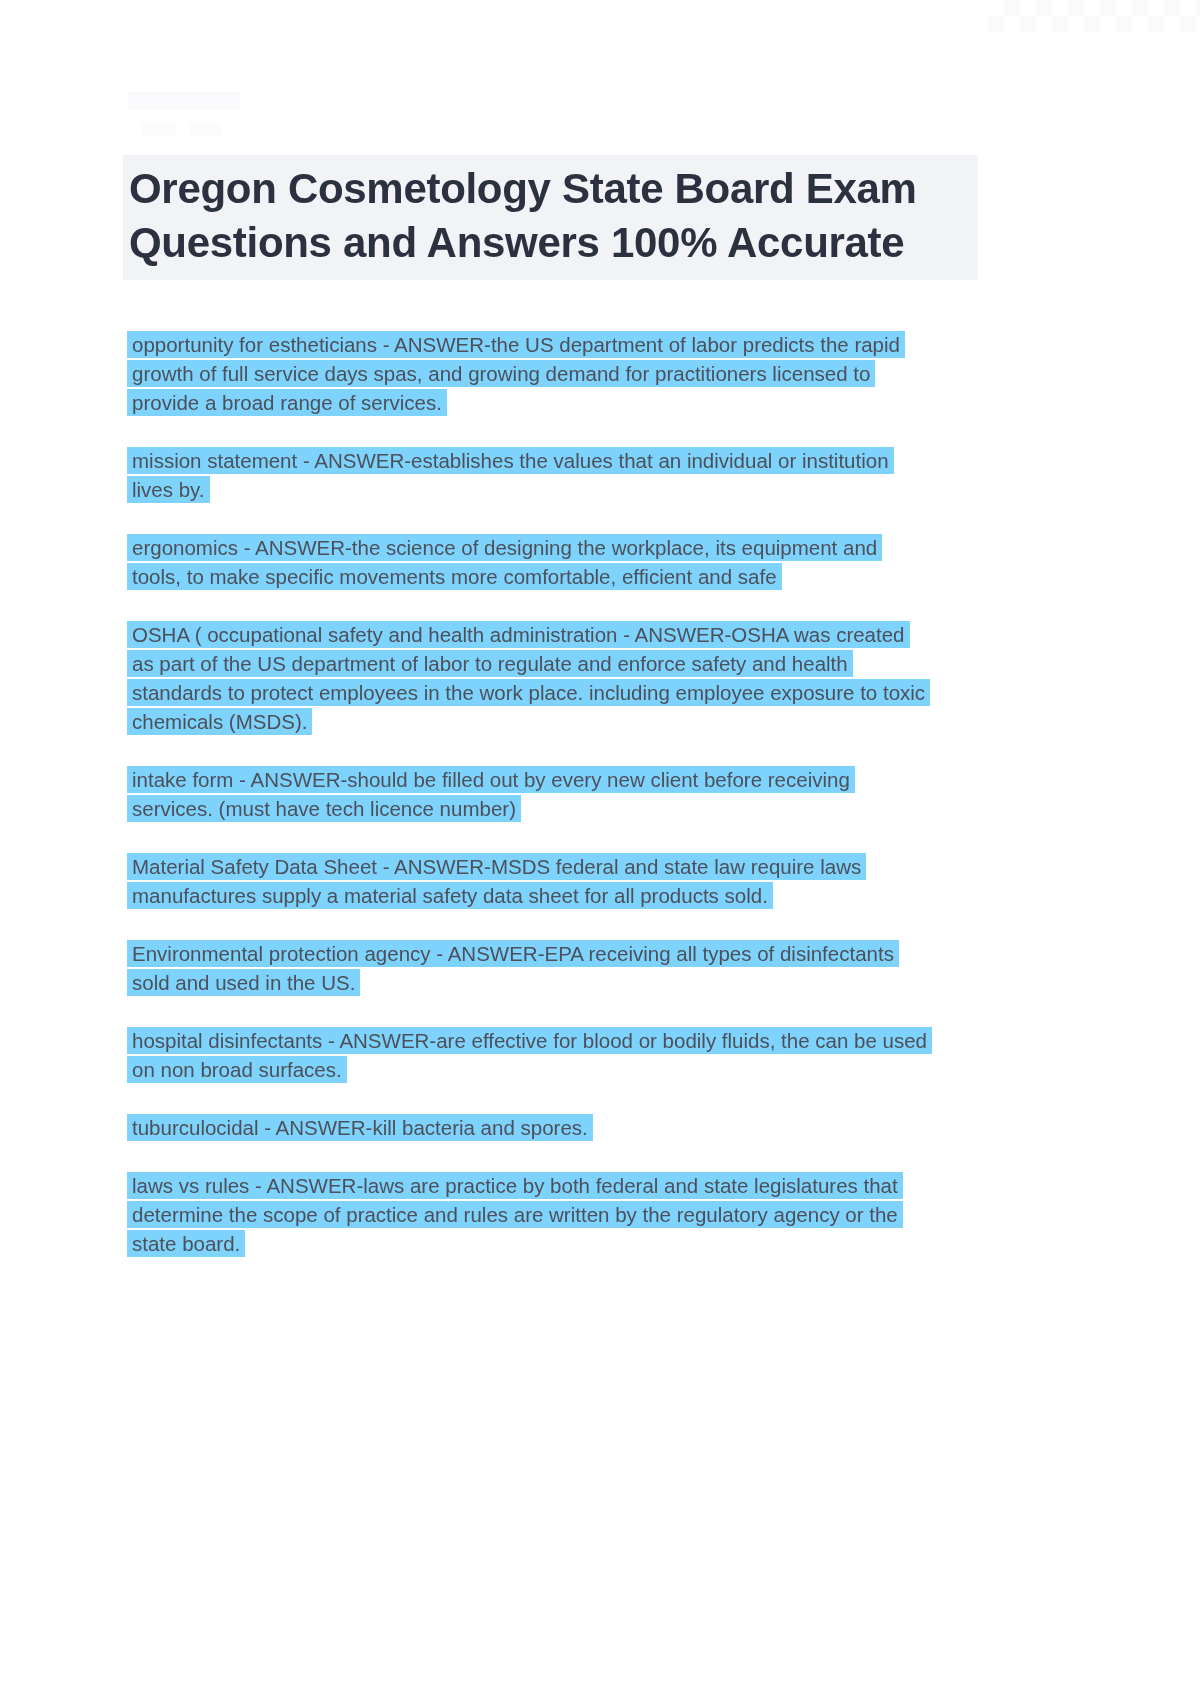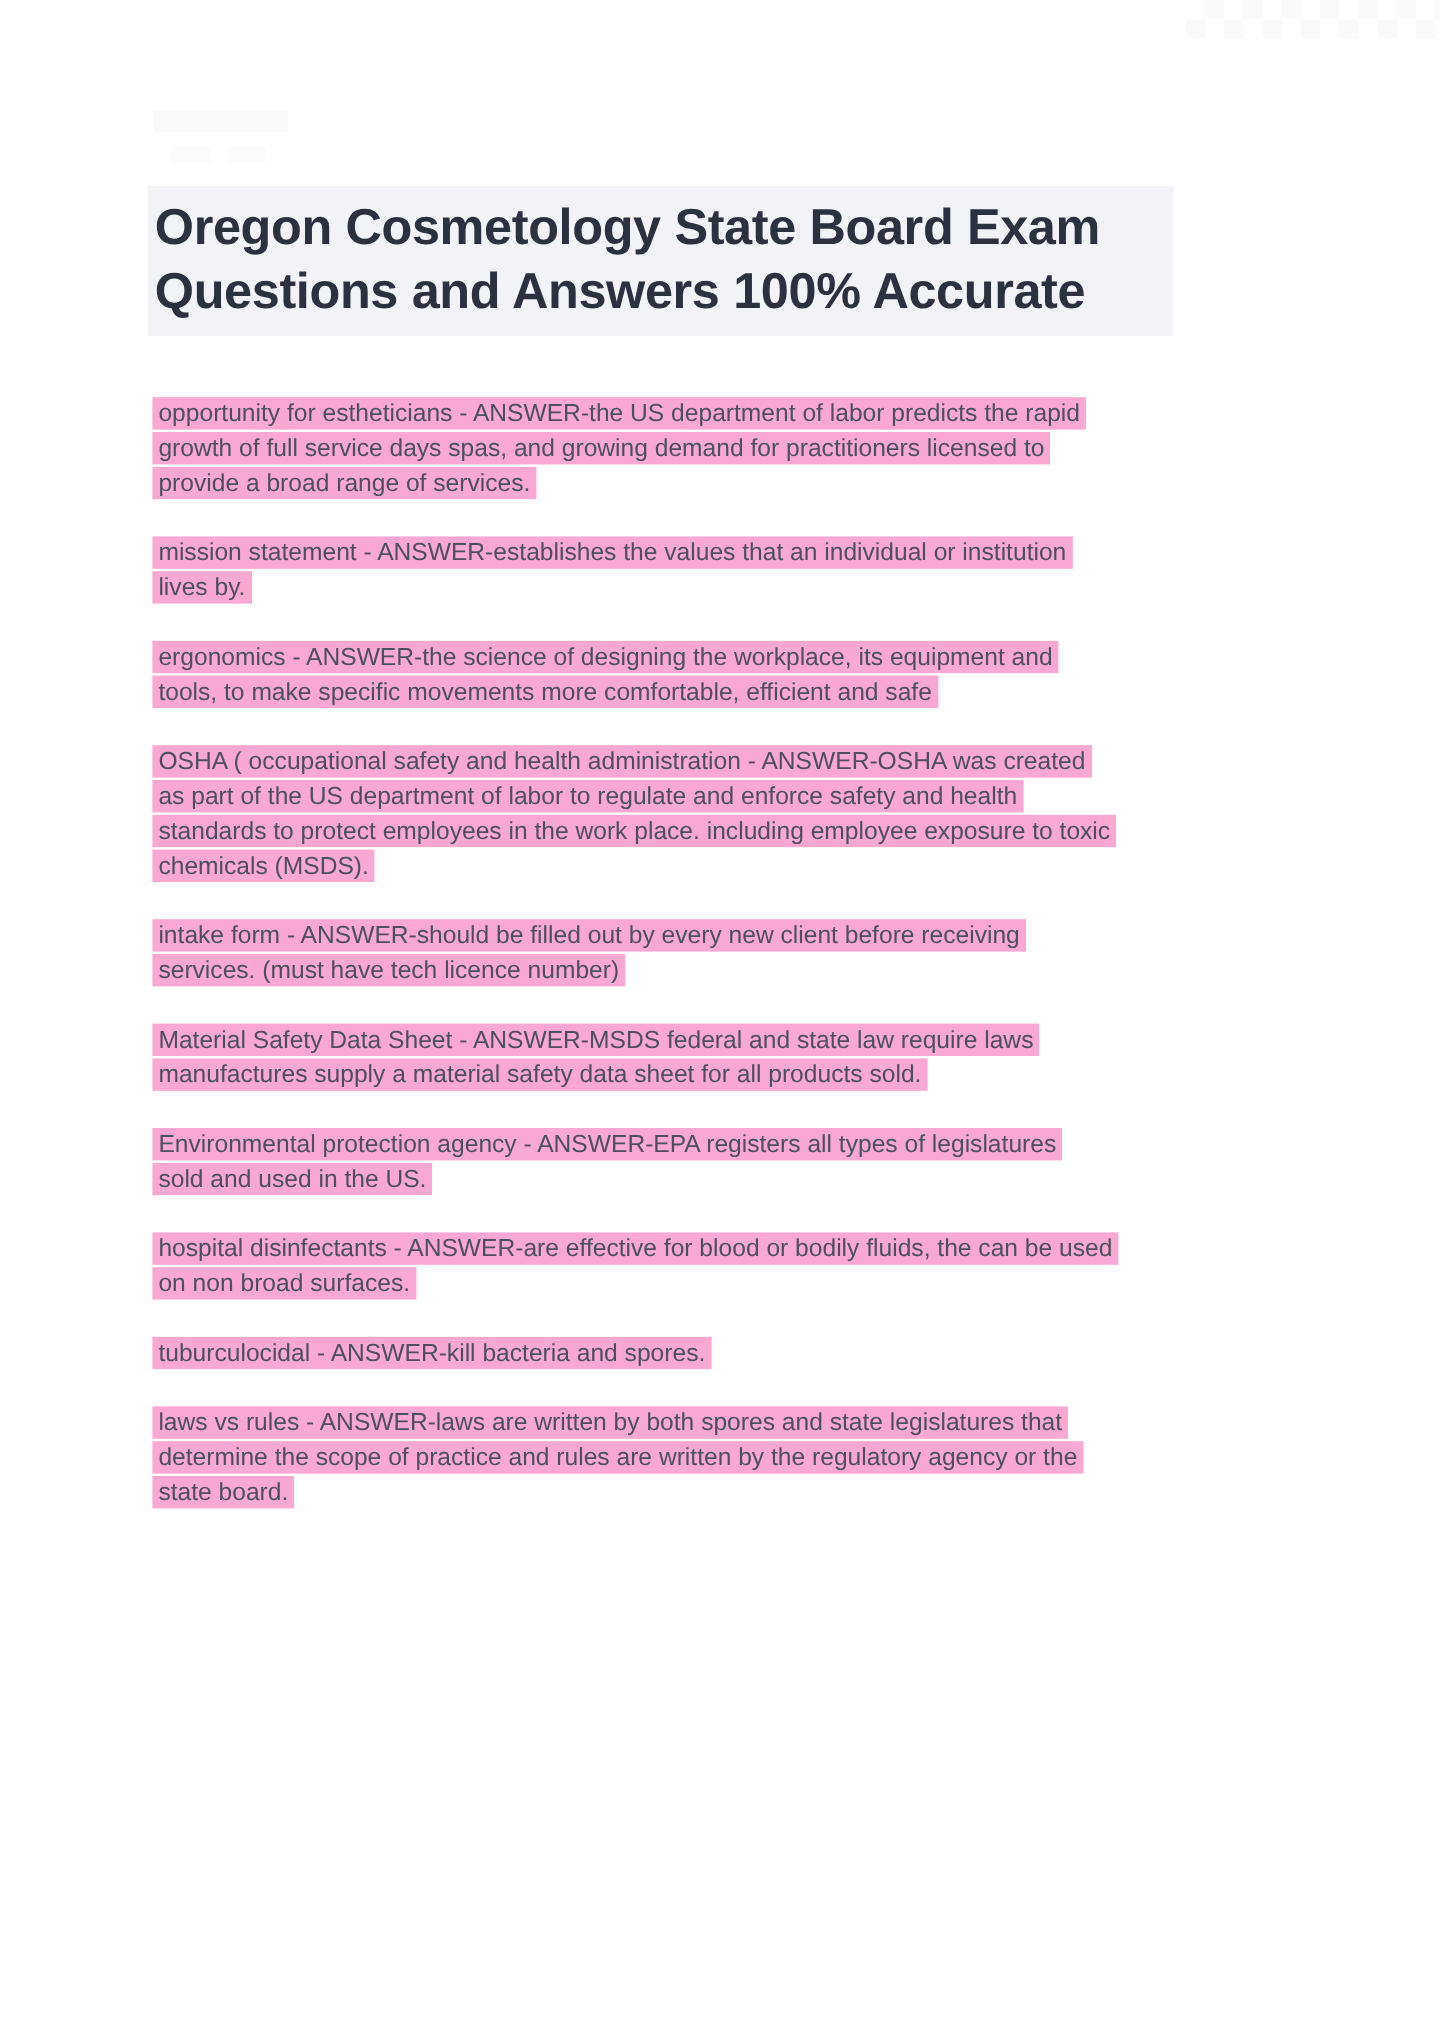--- a/index.html
+++ b/index.html
@@ -51,21 +51,21 @@
     top: 330px;
     width: 930px;
   }
   .para {
     margin: 0 0 29px 0;
     font-size: 20.5px;
     line-height: 29px;
     color: #4d505a;
   }
   .hl {
-    background: #f9a8d4;
+    background: #7dd3fc;
     white-space: pre-line;
     padding: 2px 5px;
     margin-left: -5px;
     -webkit-box-decoration-break: clone;
     box-decoration-break: clone;
   }
 </style>
 </head>
 <body>
 
@@ -91,26 +91,26 @@
     <p class="para"><span class="hl">ergonomics - ANSWER-the science of designing the workplace, its equipment and
 tools, to make specific movements more comfortable, efficient and safe</span></p>
     <p class="para"><span class="hl">OSHA ( occupational safety and health administration - ANSWER-OSHA was created
 as part of the US department of labor to regulate and enforce safety and health
 standards to protect employees in the work place. including employee exposure to toxic
 chemicals (MSDS).</span></p>
     <p class="para"><span class="hl">intake form - ANSWER-should be filled out by every new client before receiving
 services. (must have tech licence number)</span></p>
     <p class="para"><span class="hl">Material Safety Data Sheet - ANSWER-MSDS federal and state law require laws
 manufactures supply a material safety data sheet for all products sold.</span></p>
-    <p class="para"><span class="hl">Environmental protection agency - ANSWER-EPA registers all types of legislatures
+    <p class="para"><span class="hl">Environmental protection agency - ANSWER-EPA receiving all types of disinfectants
 sold and used in the US.</span></p>
     <p class="para"><span class="hl">hospital disinfectants - ANSWER-are effective for blood or bodily fluids, the can be used
 on non broad surfaces.</span></p>
     <p class="para"><span class="hl">tuburculocidal - ANSWER-kill bacteria and spores.</span></p>
-    <p class="para"><span class="hl">laws vs rules - ANSWER-laws are written by both spores and state legislatures that
+    <p class="para"><span class="hl">laws vs rules - ANSWER-laws are practice by both federal and state legislatures that
 determine the scope of practice and rules are written by the regulatory agency or the
 state board.</span></p>
   </div>
 
   <div class="artifact lighter" style="left:152px; top:1550px; width:10px; height:20px;"></div>
   <div class="artifact" style="left:122px; top:1568px; width:158px; height:16px;"></div>
   <div class="artifact" style="left:106px; top:1598px; width:64px; height:18px;"></div>
   <div class="dot" style="left:176px; top:1600px; width:9px; height:13px;"></div>
   <div class="dot" style="left:199px; top:1600px; width:9px; height:13px;"></div>
   <div class="dot" style="left:222px; top:1600px; width:9px; height:13px;"></div>

